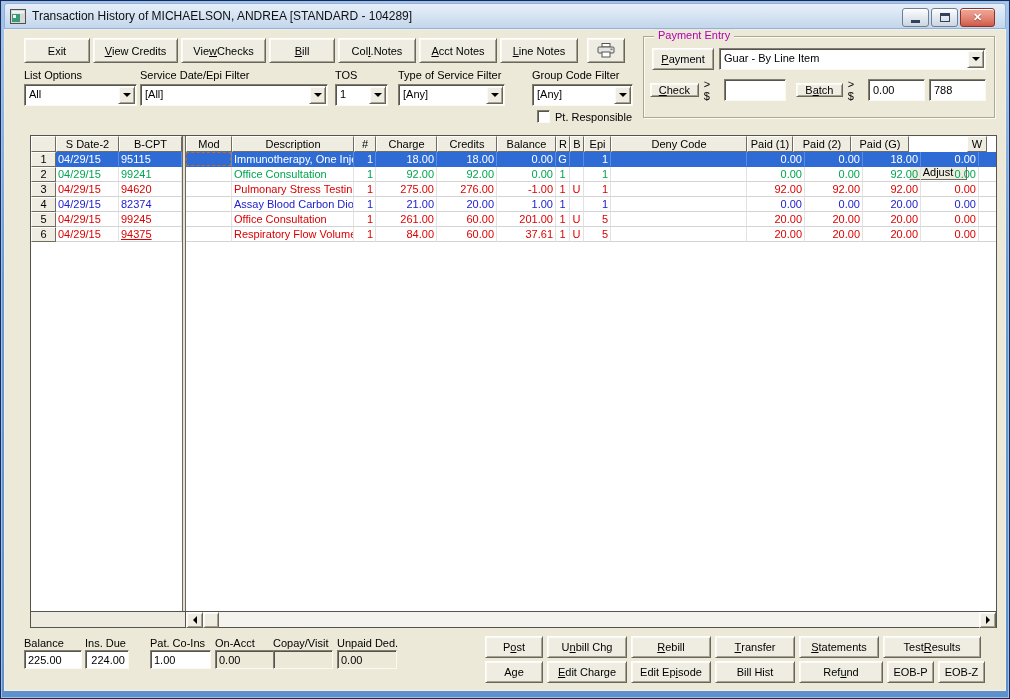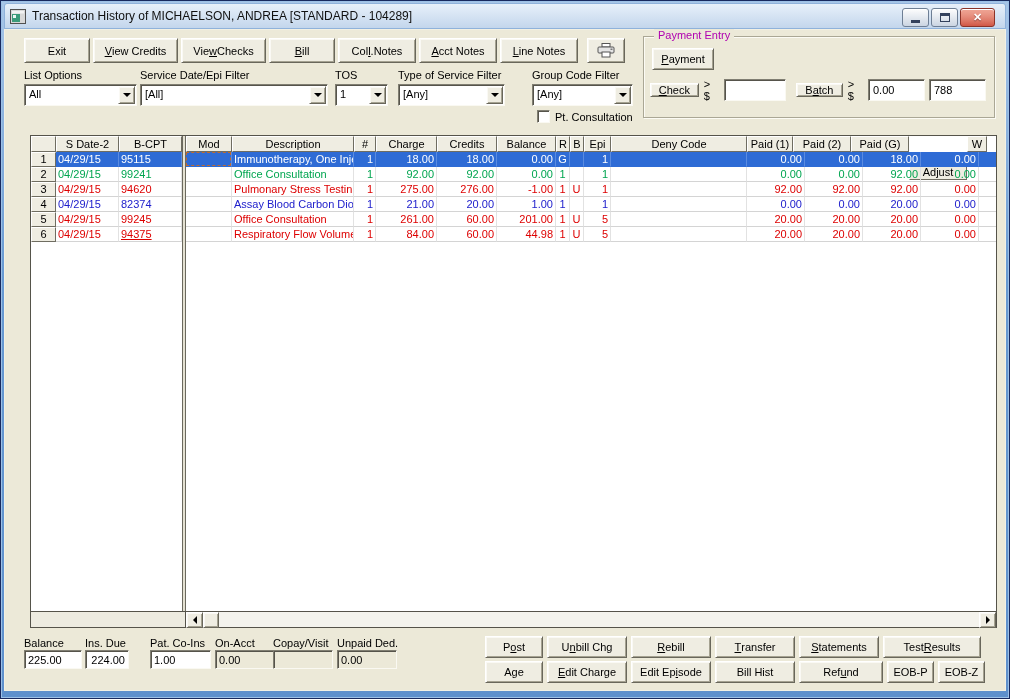--- a/index.html
+++ b/index.html
@@ -133,20 +133,26 @@
           <rect x="13.5" y="5.5" width="2" height="1.5" fill="#777"></rect>
           <rect x="5" y="9" width="8" height="5" fill="#FFFFFF" stroke="#555"></rect>
         </svg>
       </div>
     </div>
 
     <div class="group">
       <span class="group-title">Payment Entry</span>
       <div class="pay-row1">
         <div class="btn raised" style="width:62px"><u>P</u>ayment</div>
+        <div class="combo sunken" style="flex:1">
+          <span class="combo-text">Guar - By Line Item</span>
+          <span class="combo-btn raised">
+              <span class="tri-down"></span>
+            </span>
+        </div>
       </div>
       <div class="pay-row2">
         <div class="btn raised" style="width:50px"><u>C</u>heck</div>
         <span class="gt-label">&gt; $</span>
         <input class="field sunken" style="width: 62px;" value="">
         <div class="btn raised" style="width:48px;margin-left:6px">B<u>a</u>tch</div>
         <span class="gt-label">&gt; $</span>
         <input class="field sunken" style="width: 57px;" value="0.00">
         <input class="field sunken" style="width: 57px;" value="788">
       </div>
@@ -192,21 +198,21 @@
       <div class="filter-label">Group Code Filter</div>
       <div class="combo sunken">
         <span>[Any]</span>
         <span class="combo-btn raised">
             <span class="tri-down"></span>
           </span>
       </div>
     </div>
     <div class="checkrow">
       <span class="checkbox sunken"></span>
-      <span>Pt. Consultation</span>
+      <span>Pt. Responsible</span>
     </div>
 
     <div class="grid">
       <div class="panes">
         <div class="fpane">
             <div class="hrow">
               <div class="hcell" style="width: 25px;"></div>
               <div class="hcell" style="width: 63px;">S Date-2</div>
               <div class="hcell" style="width: 63px;">B-CPT</div>
             </div>
@@ -344,21 +350,21 @@
               <div class="gcell right" style="width: 58px;">20.00</div>
               <div class="gcell right" style="width: 58px;">0.00</div>
               <div class="gcell" style="width: 20px;"></div>
             </div>
             <div class="grow c-red">
               <div class="gcell" style="width: 46px;"></div>
               <div class="gcell" style="width: 122px;">Respiratory Flow Volume Loop</div>
               <div class="gcell right" style="width: 22px;">1</div>
               <div class="gcell right" style="width: 61px;">84.00</div>
               <div class="gcell right" style="width: 60px;">60.00</div>
-              <div class="gcell right" style="width: 59px;">44.98</div>
+              <div class="gcell right" style="width: 59px;">37.61</div>
               <div class="gcell center" style="width: 14px;">1</div>
               <div class="gcell center" style="width: 14px;">U</div>
               <div class="gcell right" style="width: 27px;">5</div>
               <div class="gcell" style="width: 136px;"></div>
               <div class="gcell right" style="width: 58px;">20.00</div>
               <div class="gcell right" style="width: 58px;">20.00</div>
               <div class="gcell right" style="width: 58px;">20.00</div>
               <div class="gcell right" style="width: 58px;">0.00</div>
               <div class="gcell" style="width: 20px;"></div>
             </div>

